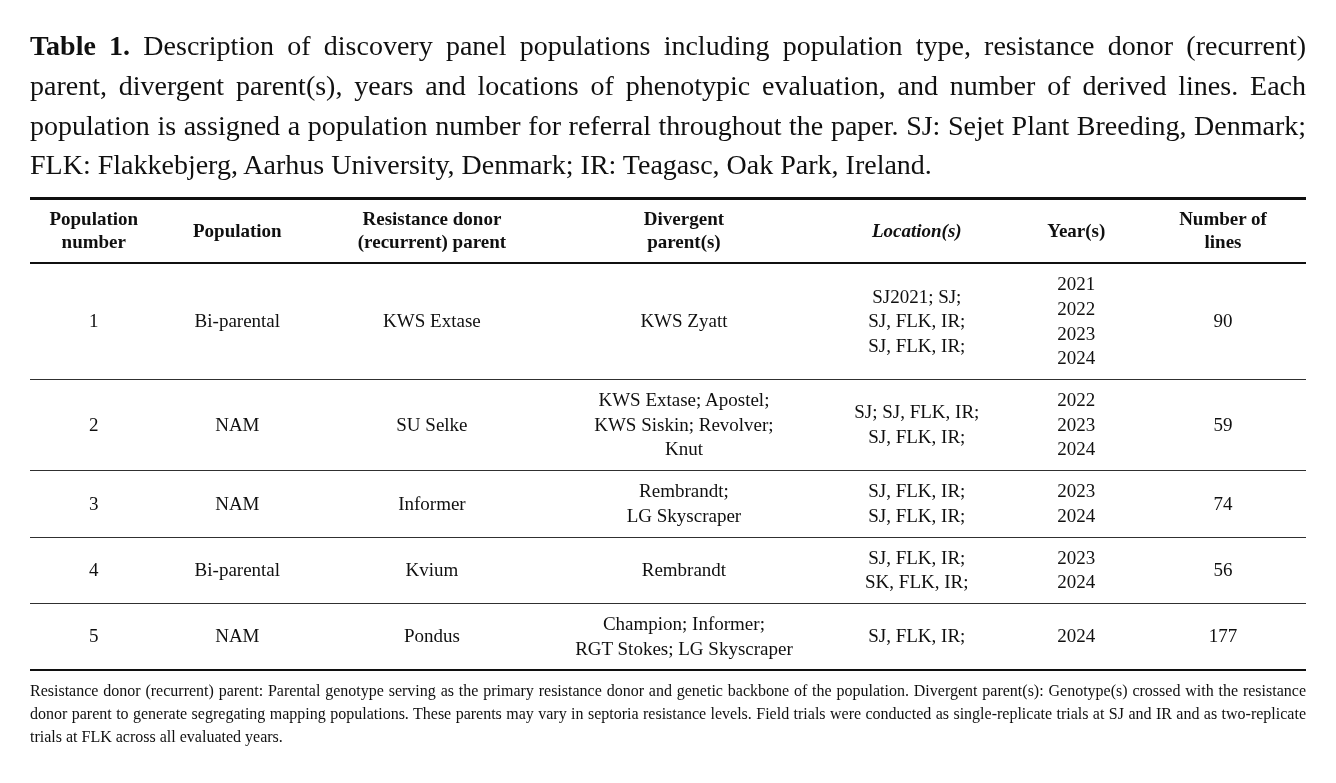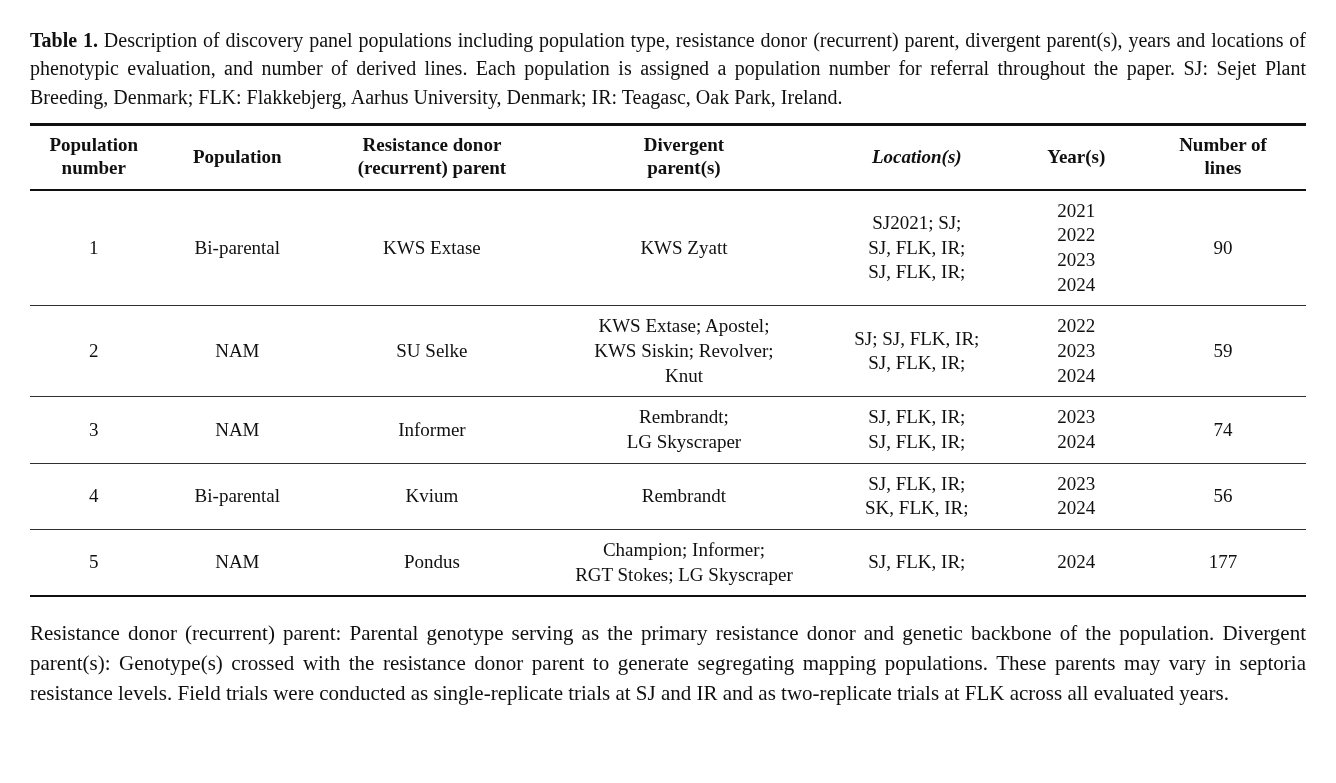--- a/index.html
+++ b/index.html
@@ -14,21 +14,21 @@
     color: #101010;
     overflow: hidden;
   }
   .page {
     box-sizing: border-box;
     width: 1336px;
     height: 783px;
     padding: 26px 30px 0 30px;
   }
   .caption {
-    font-size: 20px;
+    font-size: 28px;
     line-height: 1.42;
     text-align: justify;
     text-justify: inter-word;
     margin: 0 0 12px 0;
   }
   .caption .lbl {
     font-weight: bold;
   }
   table.tbl {
     border-collapse: collapse;
@@ -64,25 +64,25 @@
     white-space: pre-line;
   }
   .col-num      { width: 10.0%; }
   .col-pop      { width: 12.5%; }
   .col-donor    { width: 18.0%; }
   .col-div      { width: 21.5%; }
   .col-loc      { width: 15.0%; font-style: italic; }
   .col-year     { width: 10.0%; }
   .col-lines    { width: 13.0%; }
   .footnote {
-    font-size: 21px;
+    font-size: 16px;
     line-height: 1.42;
     text-align: justify;
     text-justify: inter-word;
-    margin: 22px 0 0 0;
+    margin: 9px 0 0 0;
   }
 </style>
 </head>
 <body>
 
 <div class="page">
 
   <p class="caption"><span class="lbl">Table 1.</span><span> Description of discovery panel populations including population type, resistance donor (recurrent) parent, divergent parent(s), years and locations of phenotypic evaluation, and number of derived lines. Each population is assigned a population number for referral throughout the paper. SJ: Sejet Plant Breeding, Denmark; FLK: Flakkebjerg, Aarhus University, Denmark; IR: Teagasc, Oak Park, Ireland.</span></p>
 
   <table class="tbl">

